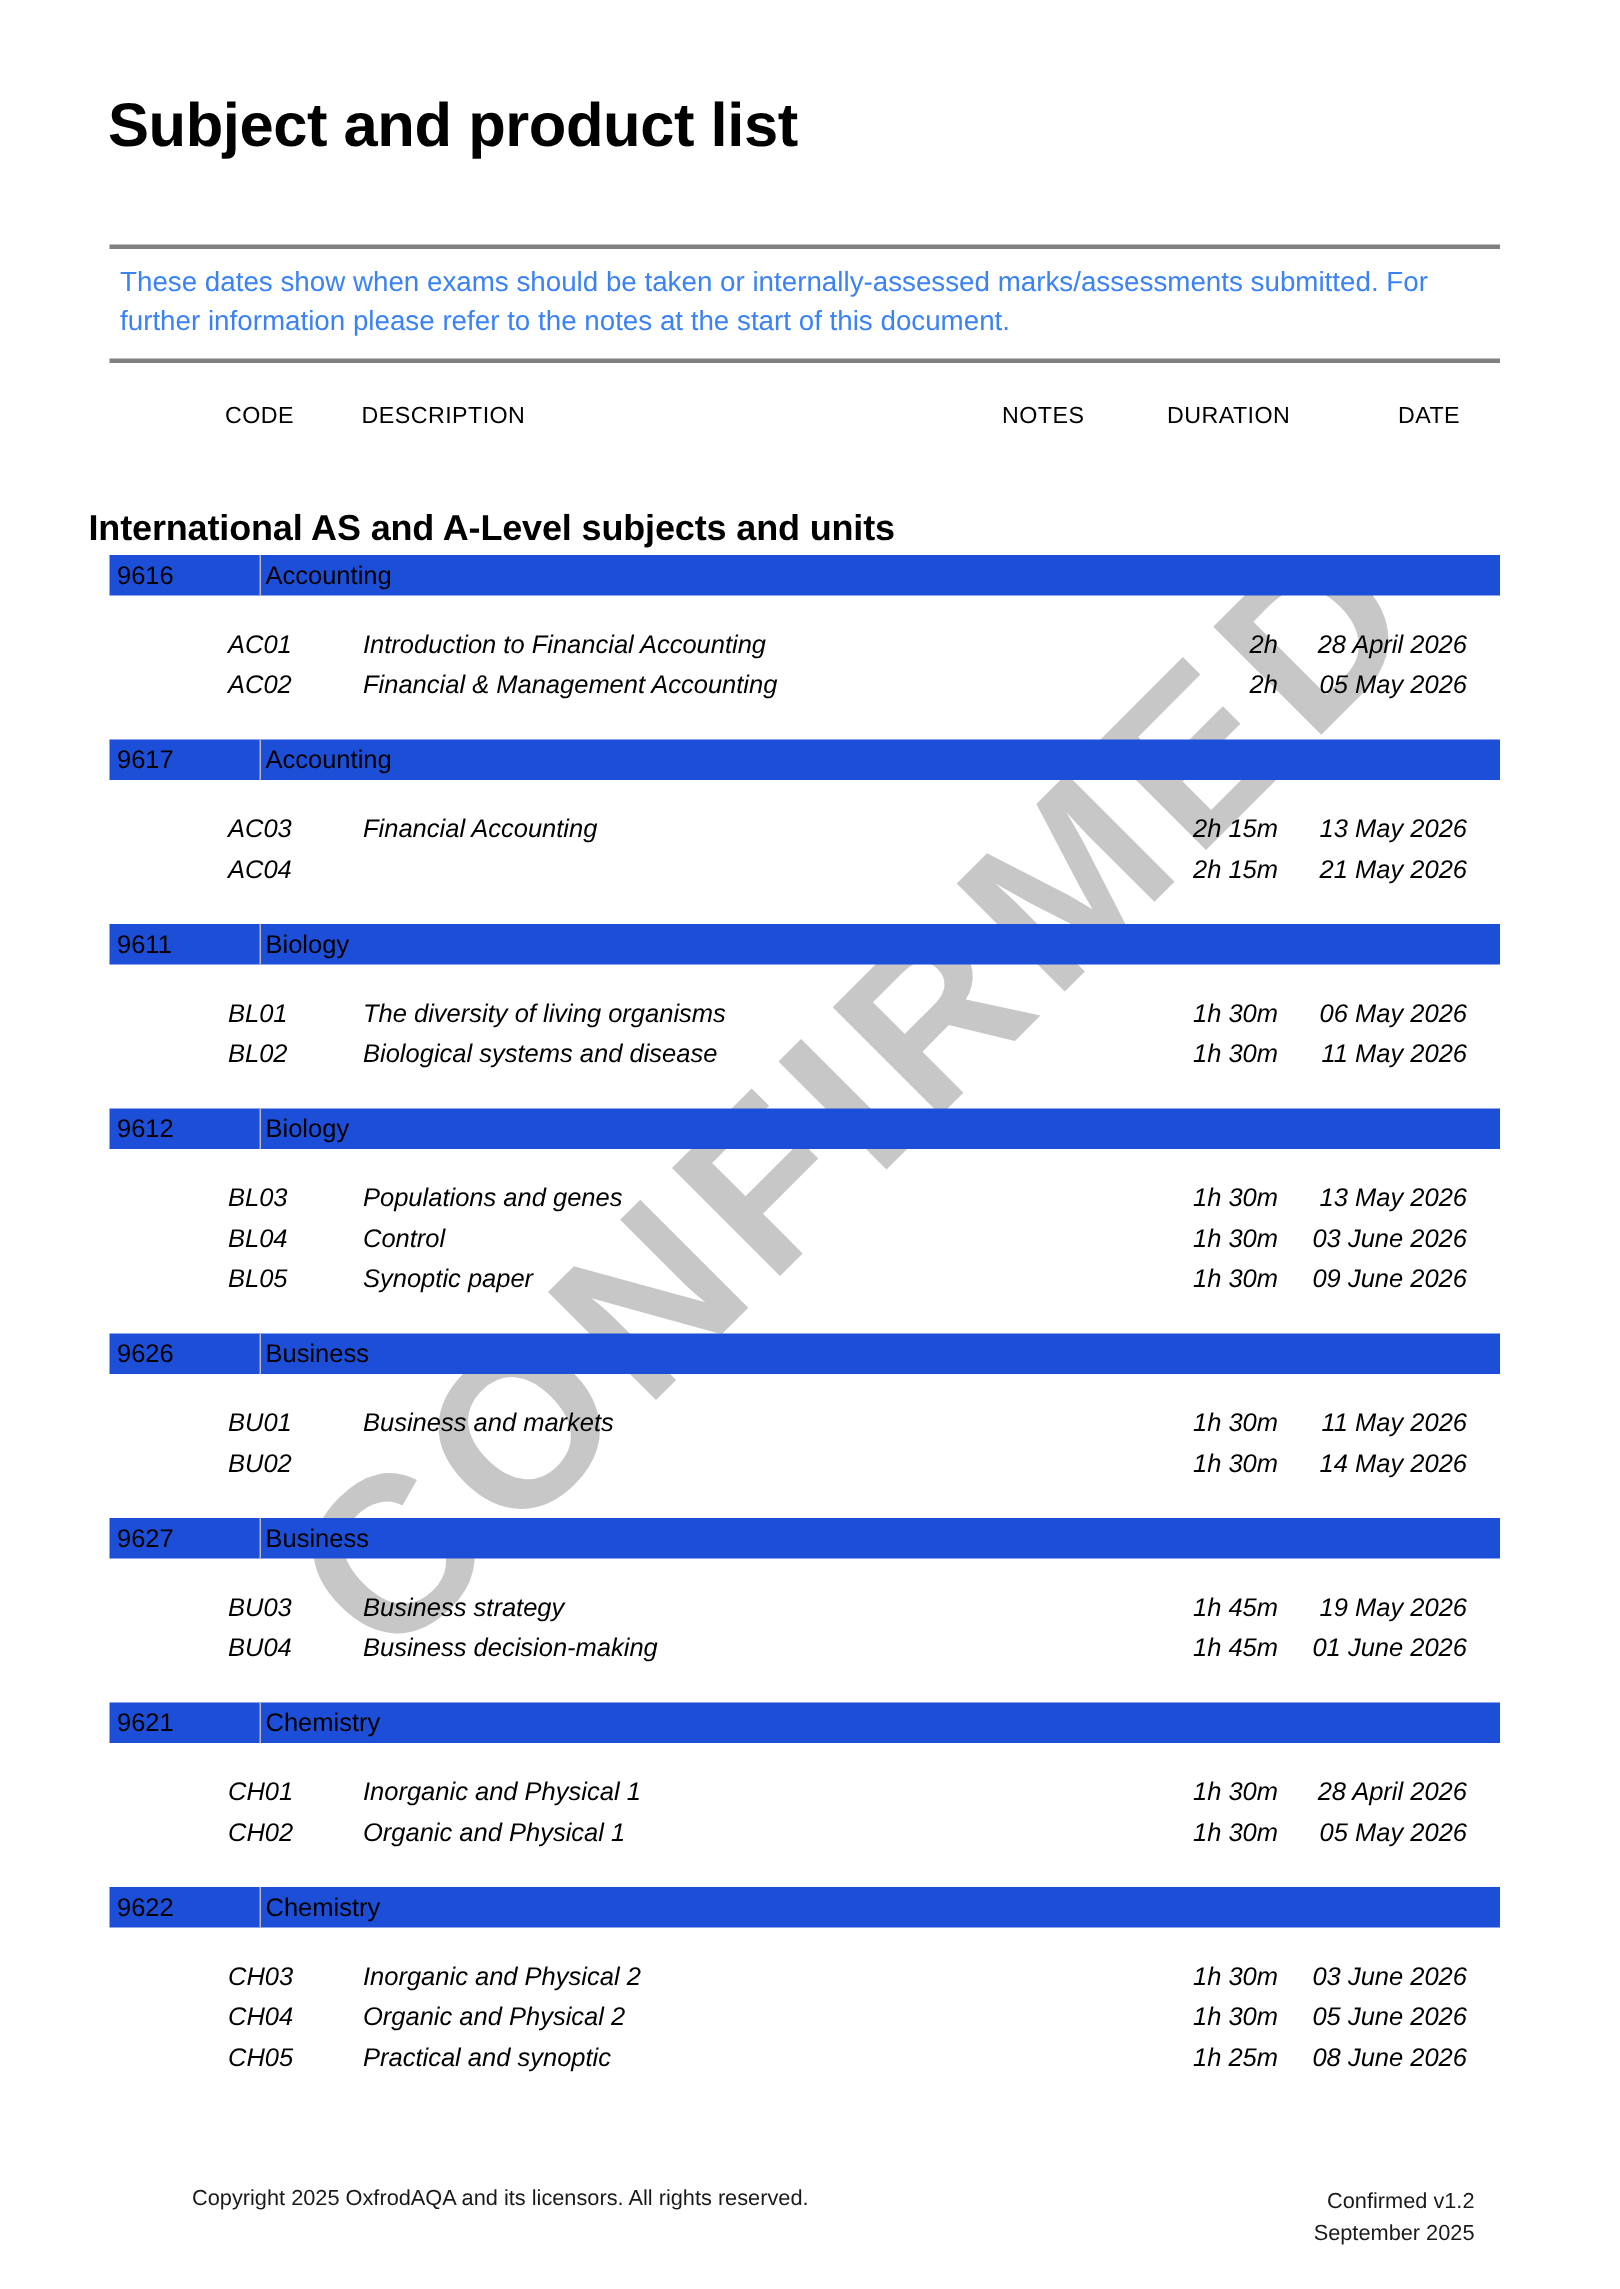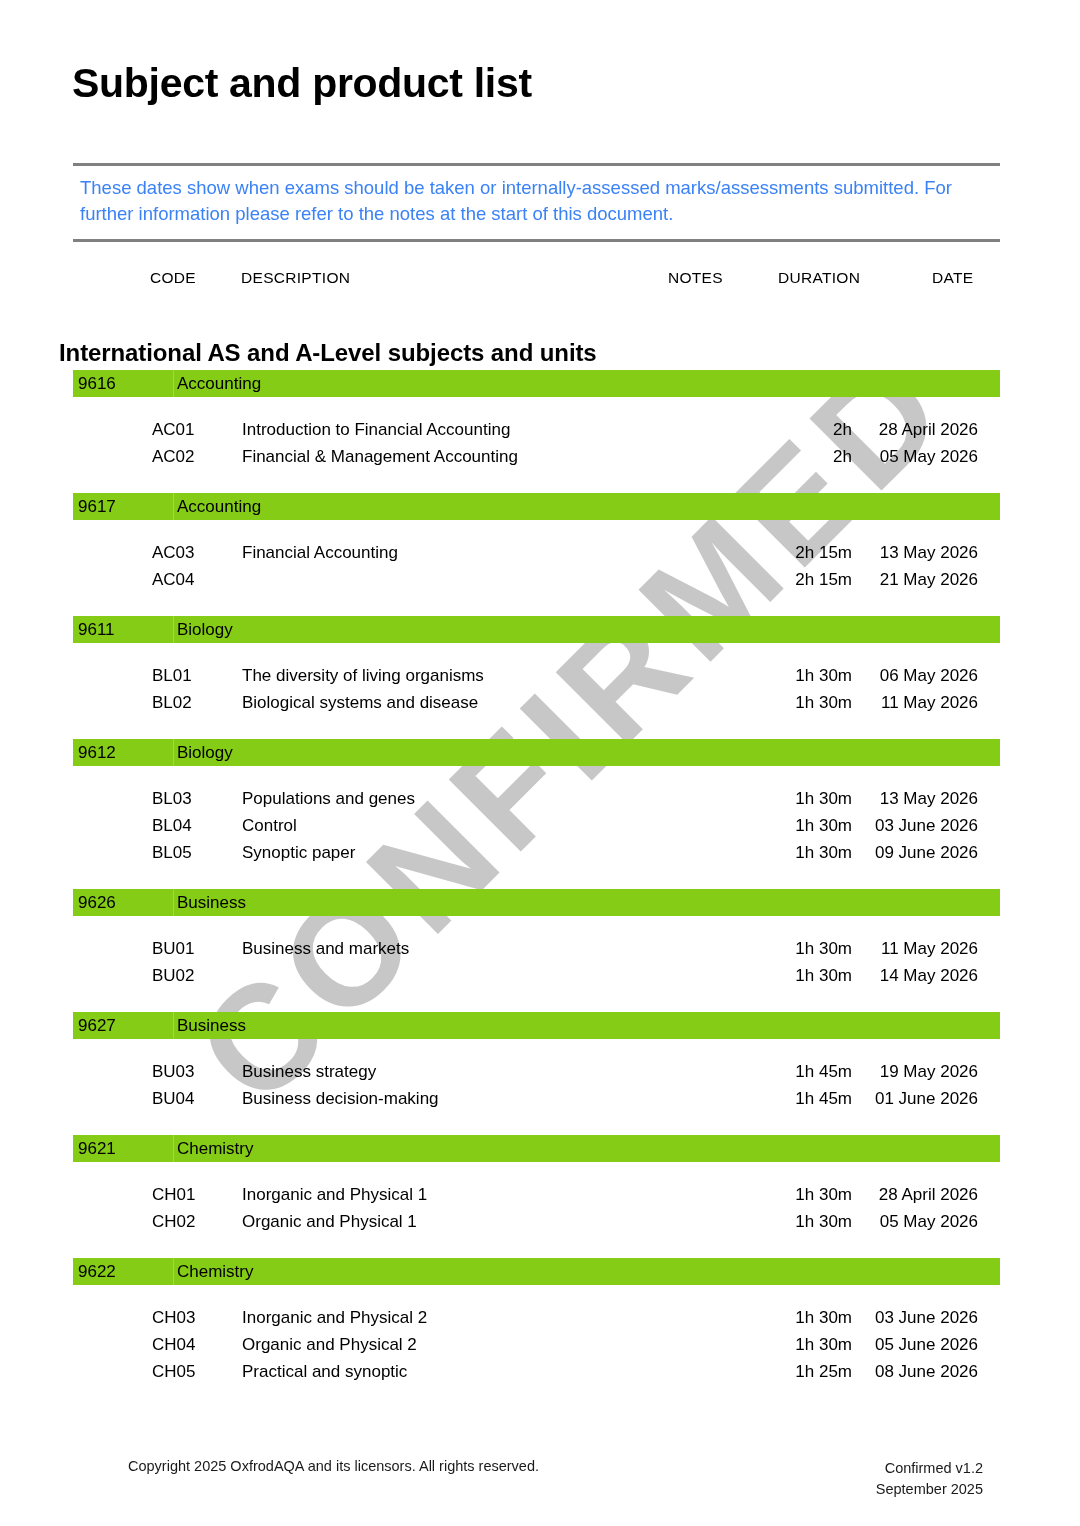--- a/index.html
+++ b/index.html
@@ -119,21 +119,21 @@
     left: 0;
     top: 370px;
     width: 1080px;
   }
 
   .subject-bar {
     position: relative;
     margin-left: 73px;
     width: 927px;
     height: 27px;
-    background: #84cc16;
+    background: #1d4ed8;
     box-sizing: border-box;
   }
   .subject-bar .divider {
     position: absolute;
     left: 100px;
     top: 0;
     width: 1px;
     height: 27px;
     background: #b7b7b7;
   }
@@ -153,20 +153,21 @@
   }
 
   .unit-group {
     position: relative;
     padding-top: 22px;
     padding-bottom: 20px;
   }
   .unit-row {
     position: relative;
     height: 27px;
+    font-style: italic;
   }
   .unit-row span { position: absolute; white-space: nowrap; font-size: 17px; line-height: 22px; }
   .u-code { left: 152px; }
   .u-desc { left: 242px; }
   .u-notes { left: 668px; width: 60px; text-align: right; }
   .u-duration { left: 700px; width: 152px; text-align: right; }
   .u-date { left: 800px; width: 178px; text-align: right; }
 
   
   .footer-rule {

